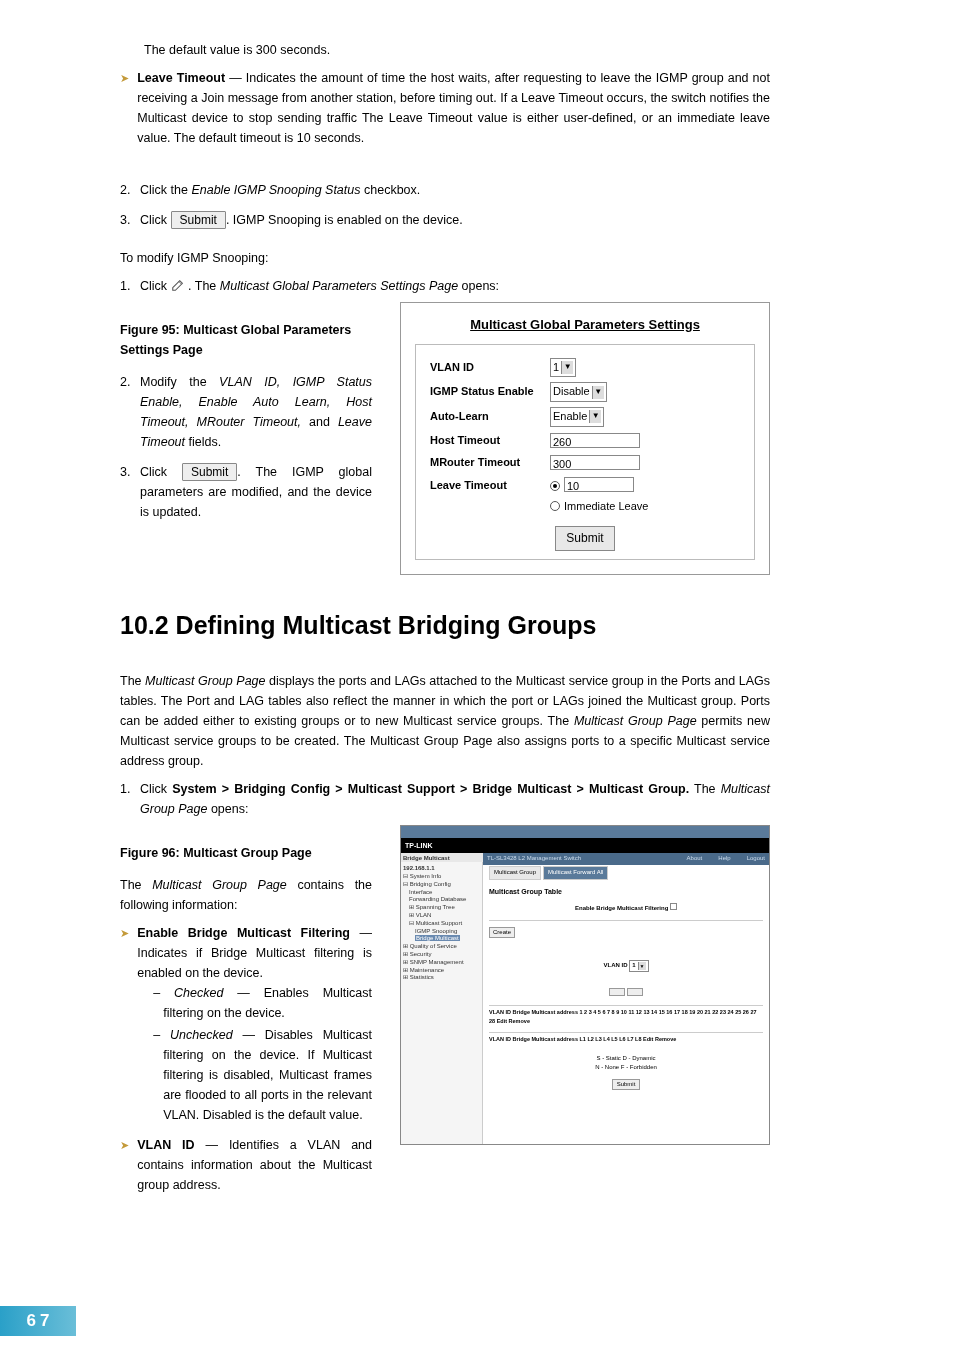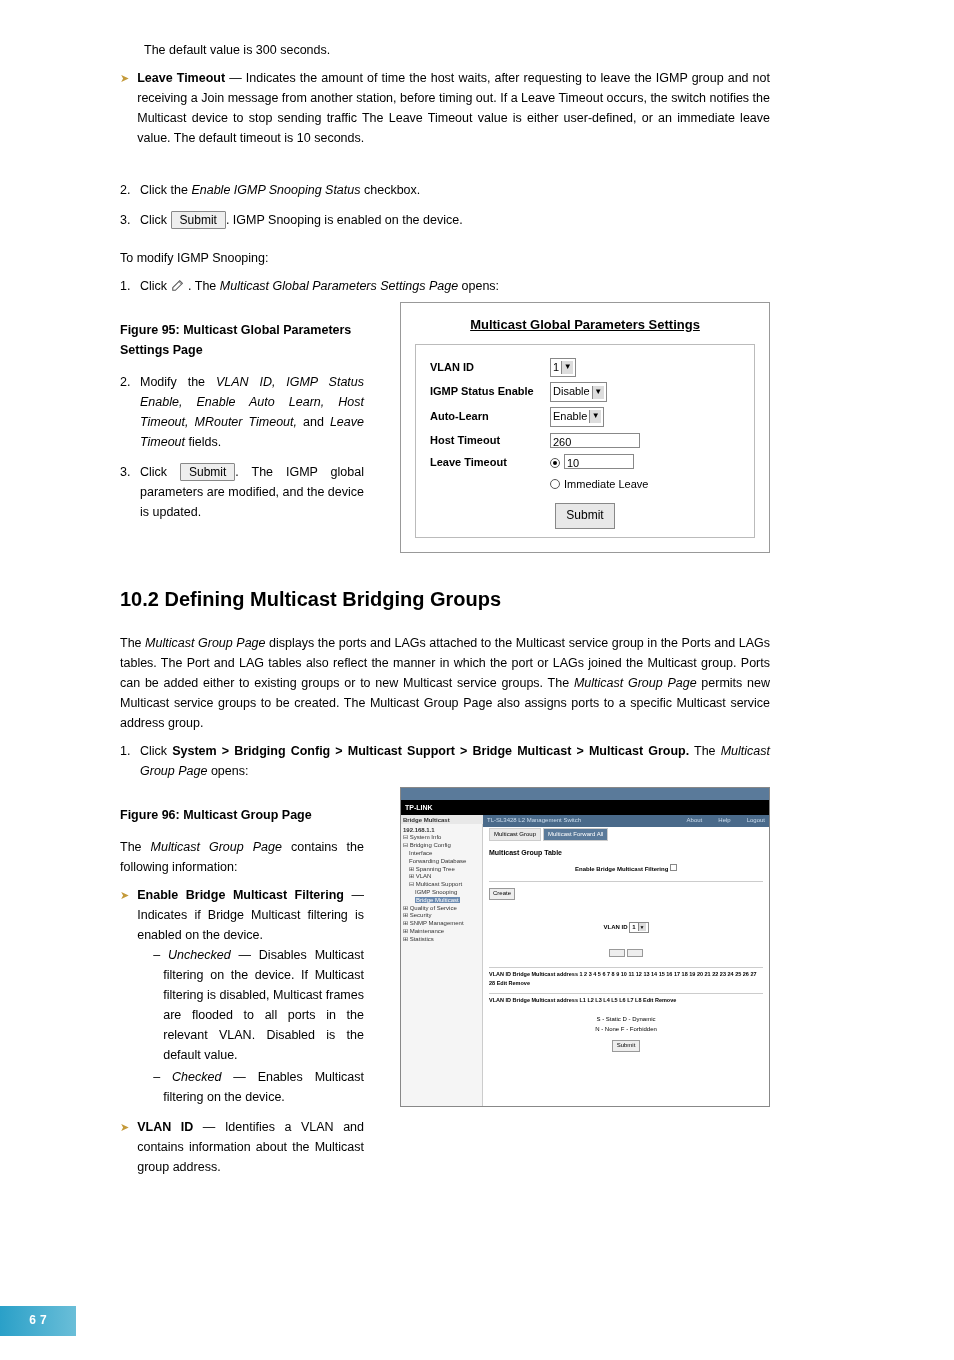--- a/index.html
+++ b/index.html
@@ -13,51 +13,51 @@
   .arrow-body { text-align: justify; }
   .num-item { display: flex; margin-bottom: 6px; margin-top: 10px; }
   .num { width: 20px; flex-shrink: 0; }
   .num-body { text-align: justify; flex: 1; }
   .btn-inline { display: inline-block; border: 1px solid #888; background: #eee; padding: 1px 8px; font-family: Arial; font-size: 12px; line-height: 1.2; border-radius: 1px; }
   .pencil { display:inline-block; width:14px; height:14px; vertical-align: -2px; }
   .pencil svg { width:14px; height:14px; }
   strong { font-weight: bold; }
   em, i { font-style: italic; }
   .fig-caption { font-weight: bold; margin: 18px 0 12px 0; }
-  .two-col { display: flex; gap: 36px; }
+  .two-col { display: flex; gap: 28px; }
   .col-left { flex: 1; }
   .col-right { width: 370px; }
   .settings-panel { border: 1px solid #999; padding: 8px 14px 14px 14px; font-weight: normal; }
   .settings-title { font-weight: bold; font-size: 13px; margin: 4px 0 8px 0; text-align:center;text-decoration:underline;}
   .settings-body { border: 1px solid #bbb; padding: 8px 14px; font-size: 11px; }
   .srow { display:flex; align-items:center; margin: 5px 0; }
   .slabel { width: 120px; font-weight: bold; }
   .sel { border:1px solid #888; background:#fff; font-size:11px; padding:0 2px; display:inline-flex; align-items:center; }
   .sel-arrow { display:inline-block; background:#ddd; border-left:1px solid #888; width:12px; text-align:center; font-size:8px; margin-left:2px;}
   .txtin { border:1px solid #888; background:#fff; width:90px; padding:0 2px; font-size:11px; height:15px; display:inline-block;}
   .radio { display:inline-block; width:10px; height:10px; border:1px solid #555; border-radius:50%; margin-right:4px; position:relative; vertical-align:-1px;}
   .radio.checked::after { content:''; position:absolute; width:4px; height:4px; background:#000; border-radius:50%; top:2px; left:2px;}
   .submit-btn { display:block; margin: 10px auto 0; border:1px solid #888; background:#e8e8e8; padding:2px 10px; font-size:12px; width:60px; text-align:center;}
-  .section-h { font-size: 20px; font-weight: bold; margin: 30px 0 18px 0; }
+  .section-h { font-size: 25px; font-weight: bold; margin: 30px 0 26px 0; }
   .dash { margin-left: 16px; text-indent: -10px; padding-left: 10px; text-align: justify; margin-bottom: 2px; }
   
   .mg-shot { border:1px solid #888; background:#fff; width:100%; height:320px; position:relative; font-size:6px; overflow:hidden;}
   .mg-top { background:#5a7a9a; height:12px; }
   .mg-tplink { background:#000; color:#fff; font-weight:bold; font-size:7px; padding:2px 4px; }
   .mg-sub1 { background:#3a5a7a; color:#fff; height:12px; display:flex; }
   .mg-side { position:absolute; left:0; top:36px; bottom:0; width:82px; background:#f5f5f5; border-right:1px solid #ccc; padding:3px 2px; line-height:1.3; color:#333;}
   .mg-side .hi { background:#6a8ab0; color:#fff; padding:0 1px;}
   .mg-main { position:absolute; left:82px; right:0; top:36px; bottom:0; padding:4px 6px; text-align:center;}
   .mg-hdrtab { background:#e8e8e8; padding:1px 4px; display:inline-block; border:1px solid #ccc; font-size:6px; margin-right:2px;}
   .mg-title2 { font-weight:bold; font-size:7px; margin:6px 0; text-align:left;}
   .mg-create { border:1px solid #999; background:#eee; padding:0 3px; font-size:6px; display:inline-block; margin:6px 0;}
   .mg-navbtn { border:1px solid #999; background:#eee; width:16px; height:8px; display:inline-block; margin:0 1px;}
   .mg-line { border-top:1px solid #ccc; margin:6px 0; font-size:5.5px; text-align:left; padding-top:2px;}
   .mg-submit { border:1px solid #999; background:#eee; padding:0 4px; font-size:6px; display:inline-block; margin-top:6px;}
-  .page-num { position:absolute; left:0; bottom:24px; width:76px; height:30px; background:linear-gradient(to right, #2aa0c8, #6abed8); color:#fff; font-weight:bold; font-size:12px; display:flex; align-items:center; justify-content:center; letter-spacing:4px; padding-left:4px;}
+  .page-num { position:absolute; left:0; bottom:24px; width:76px; height:30px; background:linear-gradient(to right, #2aa0c8, #6abed8); color:#fff; font-weight:bold; font-size:17px; display:flex; align-items:center; justify-content:center; letter-spacing:4px; padding-left:4px;}
 </style>
 </head>
 <body>
 
 <div class="page">
   <div class="content">
 
     <div class="para" style="margin-left:24px;">The default value is 300 seconds.</div>
 
     <div class="arrow-item">
@@ -136,20 +136,24 @@
             <div class="srow">
                 <span class="slabel">Auto-Learn</span>
               <span class="sel">
                   <span>Enable</span>
                   <span class="sel-arrow">▼</span>
                 </span>
             </div>
             <div class="srow">
                 <span class="slabel">Host Timeout</span>
               <span class="txtin">260</span>
+            </div>
+            <div class="srow">
+                <span class="slabel">MRouter Timeout</span>
+              <span class="txtin">300</span>
             </div>
             <div class="srow" style="align-items:flex-start;">
               <span class="slabel">Leave Timeout</span>
               <div>
                 <div><span class="radio checked"></span><span class="txtin" style="width:70px;">10</span></div>
                 <div style="margin-top:3px;"><span class="radio"></span><span>Immediate Leave</span></div>
               </div>
             </div>
             <span class="submit-btn">Submit</span>
           </div>
@@ -176,22 +180,22 @@
         <div class="fig-caption">Figure 96: Multicast Group Page</div>
 
         <div class="para">
           <span>The </span><i>Multicast Group Page</i><span> contains the following information:</span>
         </div>
 
         <div class="arrow-item">
           <span class="arrow">➤</span>
           <div class="arrow-body">
             <strong>Enable Bridge Multicast Filtering</strong><span> — Indicates if Bridge Multicast filtering is enabled on the device.</span>
+            <div class="dash">– <i>Checked</i><span> — Enables Multicast filtering on the device.</span></div>
             <div class="dash">– <i>Unchecked</i><span> — Disables Multicast filtering on the device. If Multicast filtering is disabled, Multicast frames are flooded to all ports in the relevant VLAN. Disabled is the default value.</span></div>
-            <div class="dash">– <i>Checked</i><span> — Enables Multicast filtering on the device.</span></div>
           </div>
         </div>
 
         <div class="arrow-item">
           <span class="arrow">➤</span>
           <div class="arrow-body">
             <strong>VLAN ID</strong><span> — Identifies a VLAN and contains information about the Multicast group address.</span>
           </div>
         </div>
       </div>

